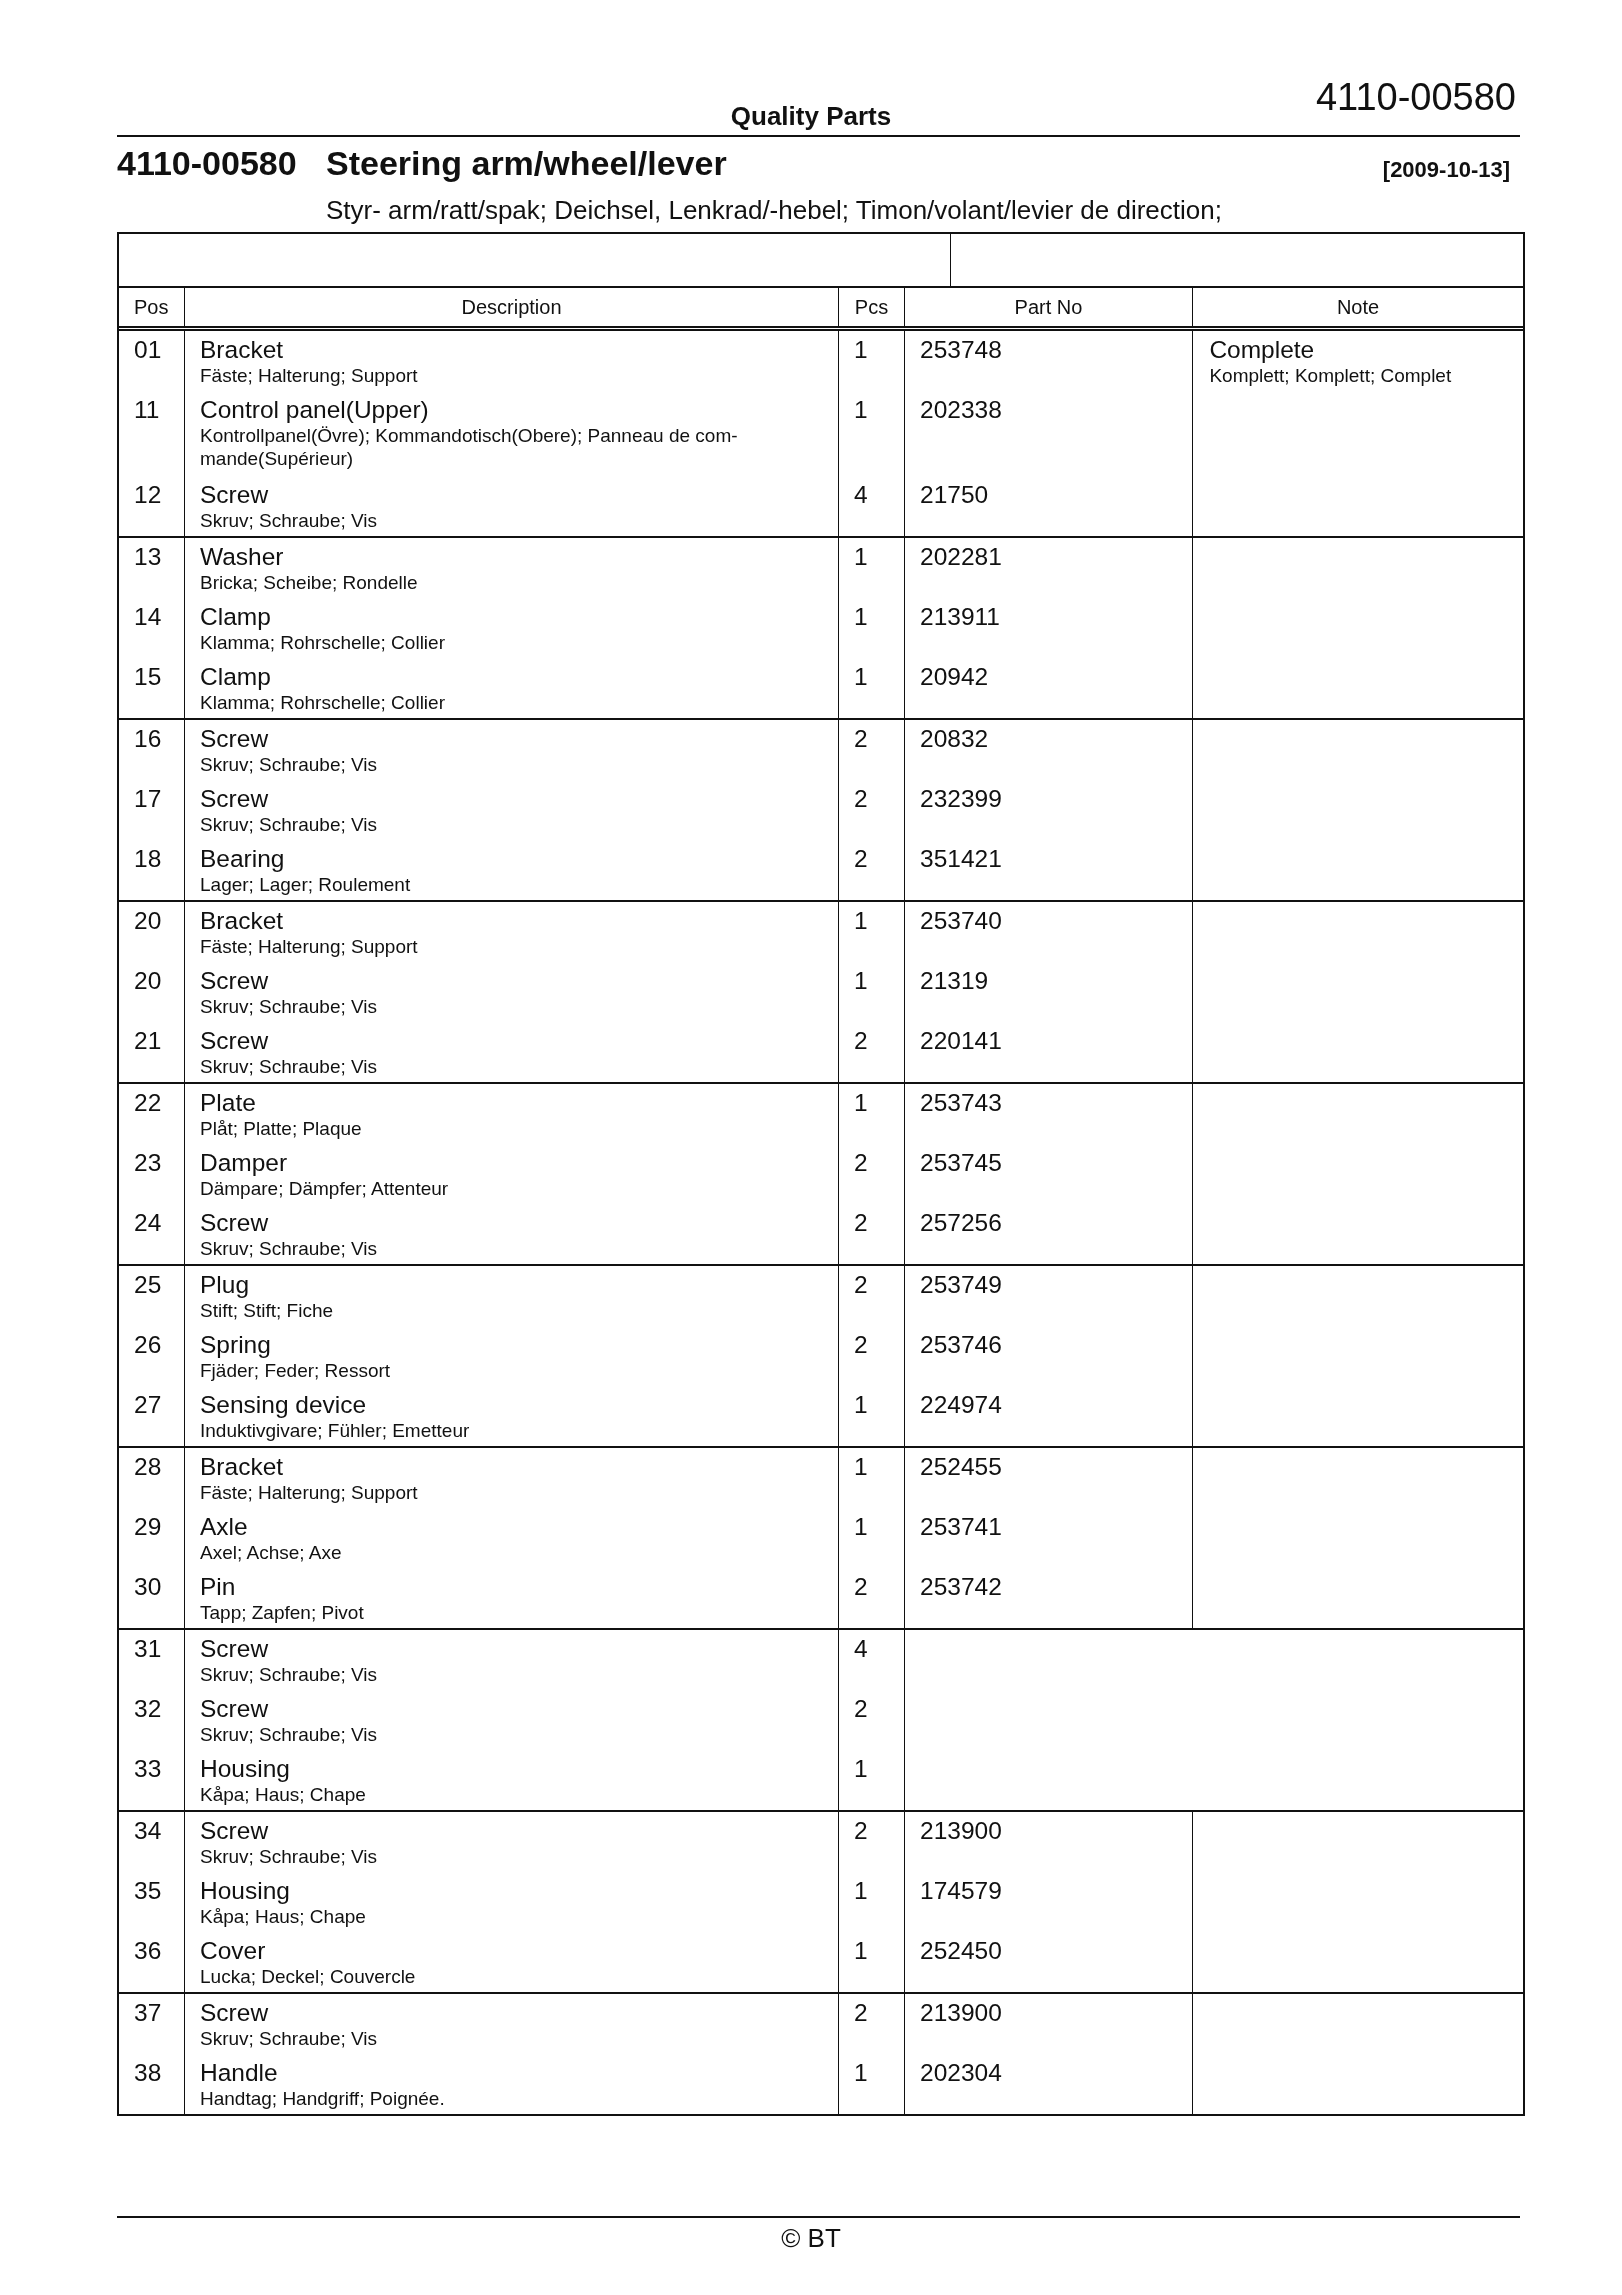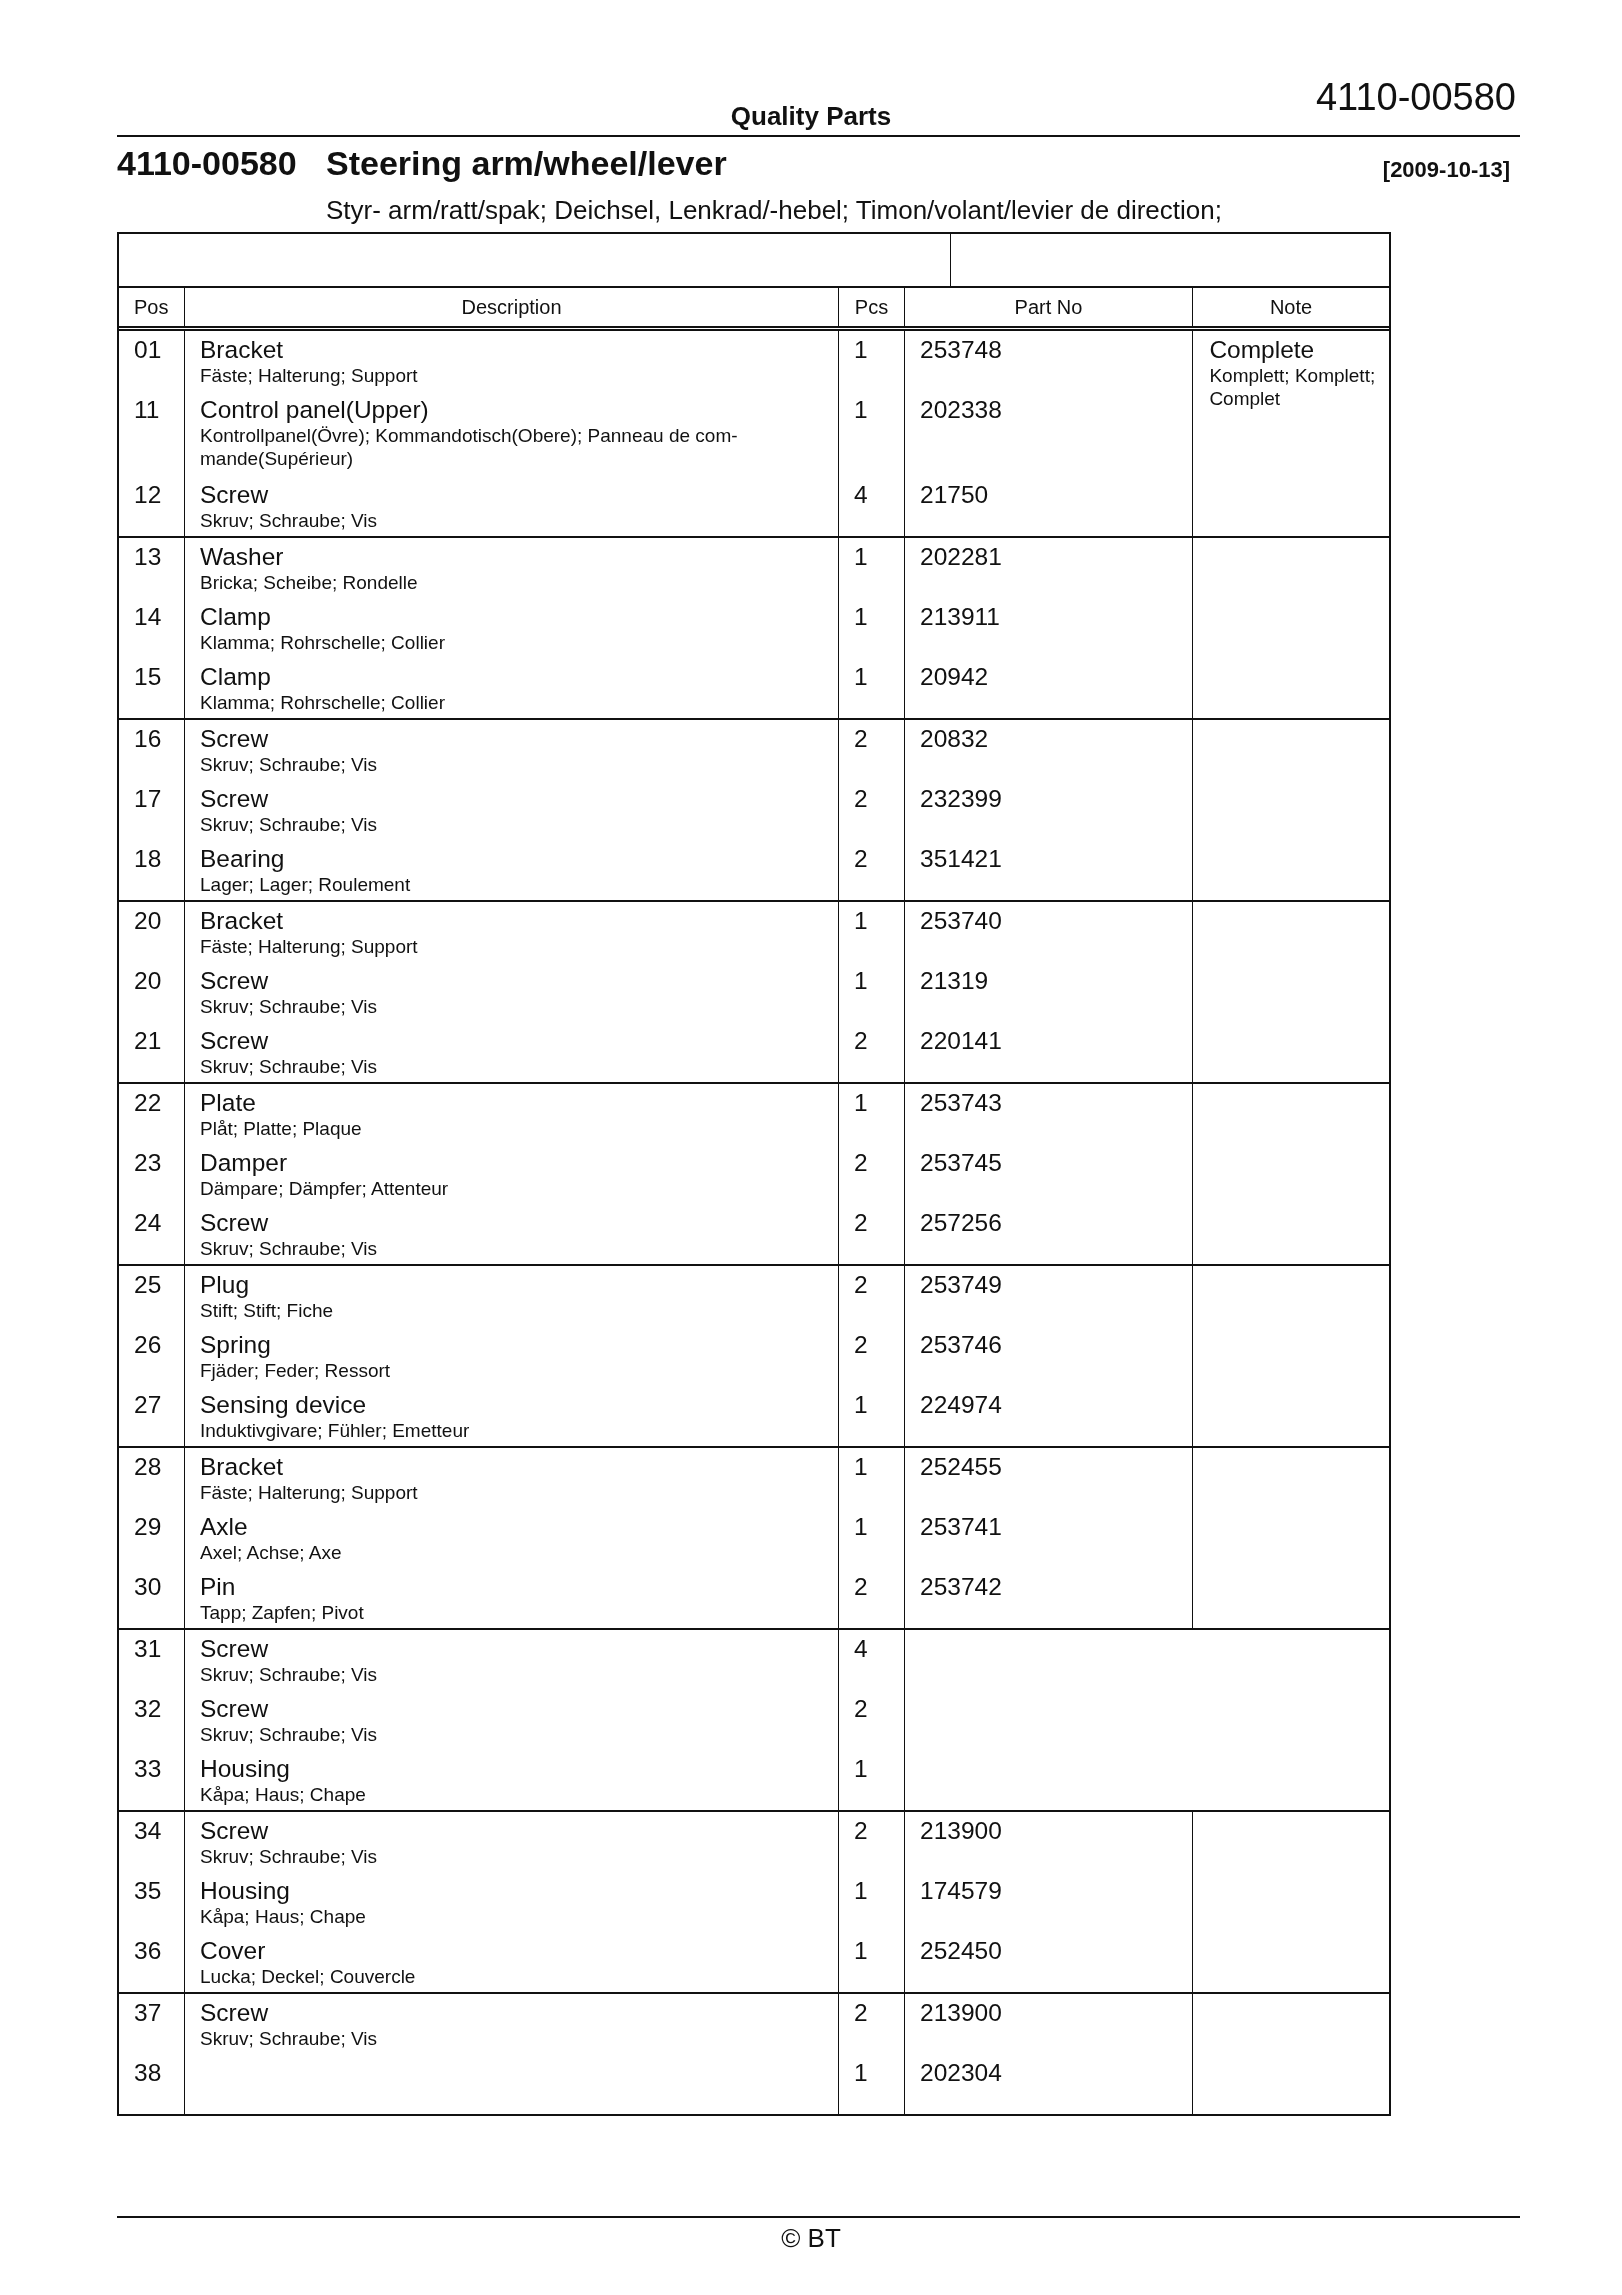--- a/index.html
+++ b/index.html
@@ -4,21 +4,21 @@
 <style>
   html,body{margin:0;padding:0;background:#fff;}
   body{width:1622px;height:2295px;position:relative;font-family:"Liberation Sans",sans-serif;color:#111;}
   .hdr-brand{position:absolute;left:0;width:1622px;top:101px;text-align:center;font-weight:bold;font-size:26px;}
   .hdr-code{position:absolute;right:106px;top:76px;font-size:38px;}
   .hdr-rule{position:absolute;left:117px;width:1403px;top:135px;height:0;border-top:2.7px solid #111;}
   .title-code{position:absolute;left:117px;top:144px;font-weight:bold;font-size:34px;}
   .title-text{position:absolute;left:326px;top:144px;font-weight:bold;font-size:34px;}
   .title-date{position:absolute;right:112px;top:157px;font-weight:bold;font-size:22px;}
   .subtitle{position:absolute;left:326px;top:187px;font-size:26px;margin-top:8px;}
-  .table{position:absolute;left:117px;top:232px;width:1274px;border:2.7px solid #111;box-sizing:border-box;}
+  .table{position:absolute;left:117px;top:232px;width:1408px;border:2.7px solid #111;box-sizing:border-box;}
   .toprow{height:52px;border-bottom:2.7px solid #111;position:relative;}
   .toprow .split{position:absolute;left:831px;top:0;bottom:0;border-left:1.4px solid #111;}
   .colhead{display:flex;height:38px;border-bottom:2px double #111;border-bottom-width:5.5px;box-sizing:content-box;}
   .cell{box-sizing:border-box;border-right:1.4px solid #111;}
   .cell:last-child{border-right:none;}
   .c-pos{width:66px;} .c-desc{width:654px;} .c-pcs{width:66px;} .c-part{width:288px;} .c-note{flex:1;}
   .colhead .cell{font-size:20px;text-align:center;line-height:38px;}
   .colhead .cell.c-pos{text-align:left;padding-left:15px;}
   .group{display:flex;border-bottom:2px solid #111;}
   .group:last-child{border-bottom:none;}
@@ -546,20 +546,24 @@
           </div>
           <div class="item">
             <div class="main">38</div>
           </div>
         </div>
         <div class="gcol c-desc">
           <div class="item">
             <div class="main">Screw</div>
             <div class="sub">Skruv; Schraube; Vis</div>
           </div>
+          <div class="item">
+            <div class="main">Handle</div>
+            <div class="sub">Handtag; Handgriff; Poignée.</div>
+          </div>
         </div>
         <div class="gcol c-pcs">
           <div class="item">
             <div class="main">2</div>
           </div>
           <div class="item">
             <div class="main">1</div>
           </div>
         </div>
         <div class="gcol c-part">

